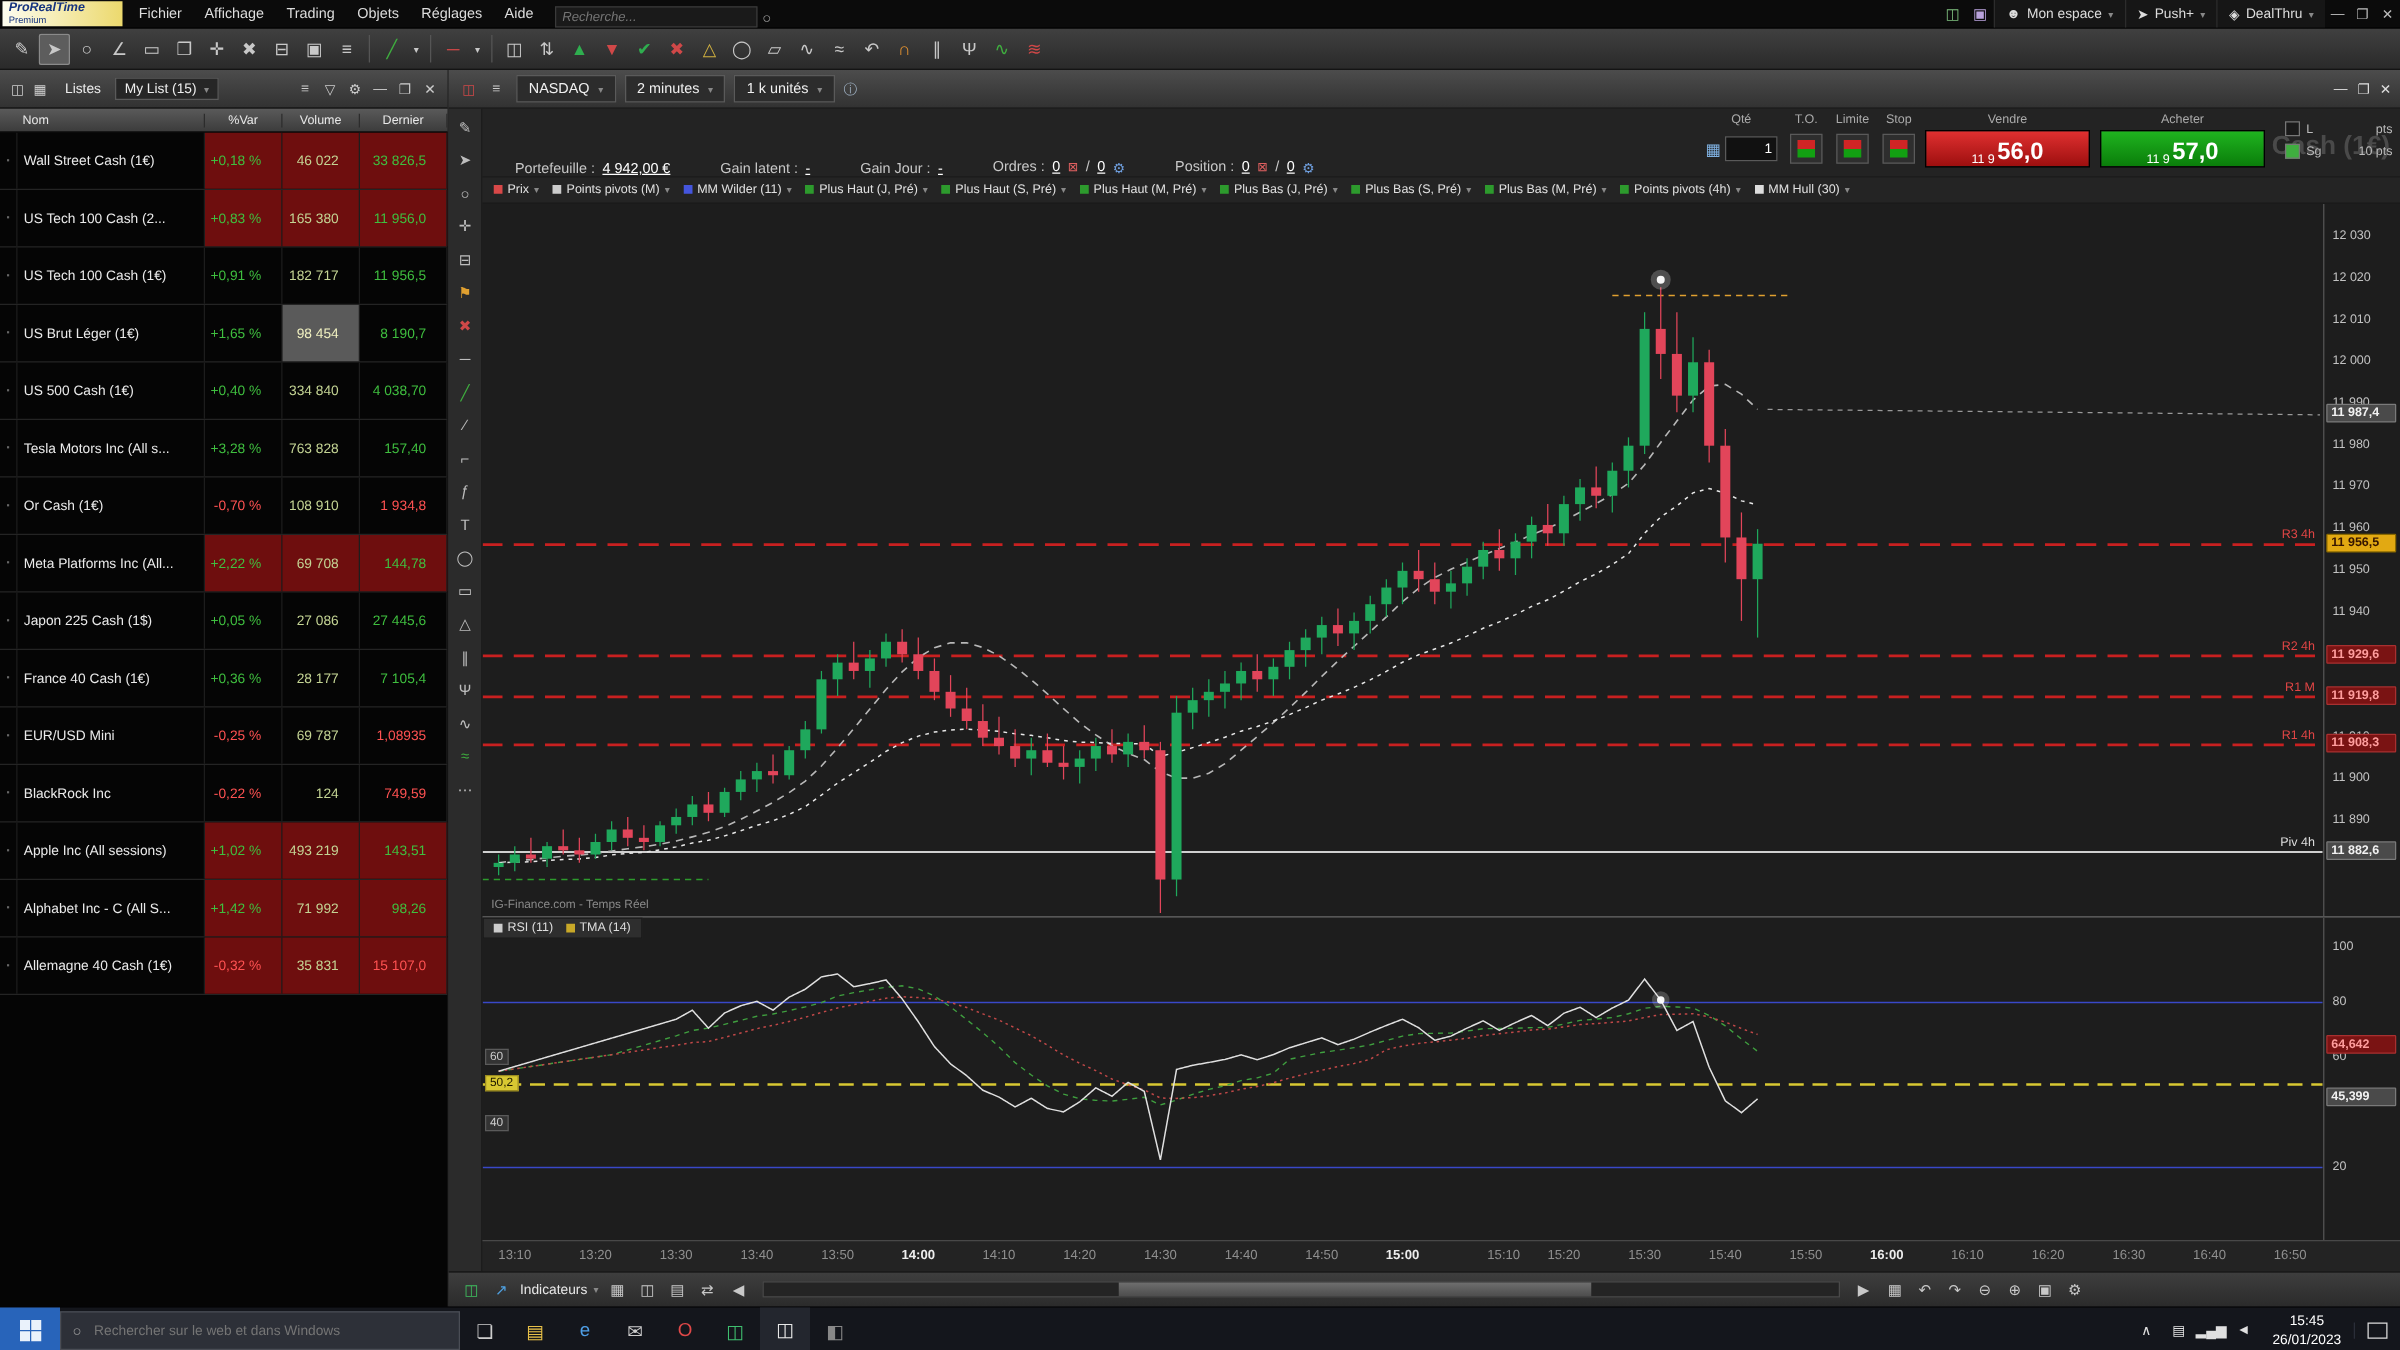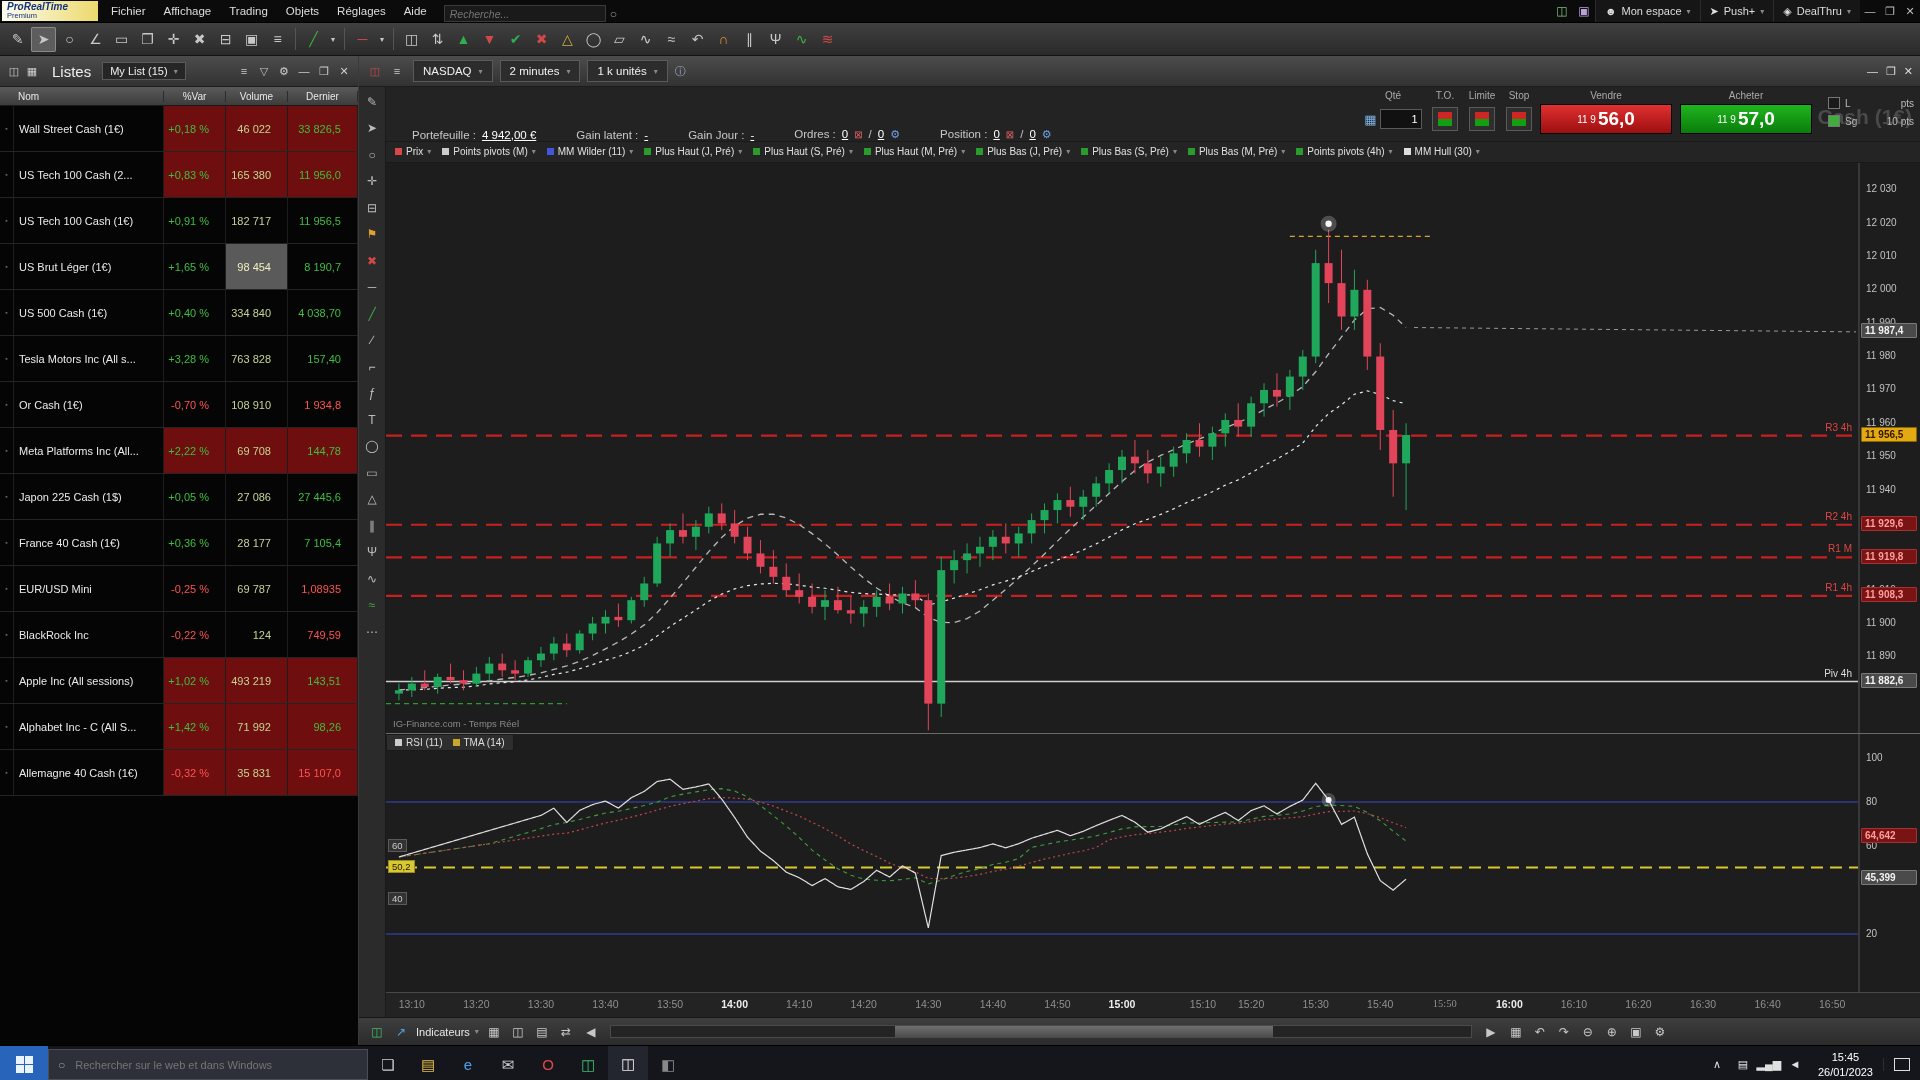--- a/index.html
+++ b/index.html
@@ -30,21 +30,21 @@
   .tb-icon.small{width:12px;font-size:8px;}
   .tb-icon.active{background:#5d5d5d;box-shadow:inset 0 0 0 1px #8a8a8a;}
   .tb-sep{width:1px;height:22px;background:#555;margin:0 4px;}
   
   .workspace{display:flex;height:989px;}
   
   .watchlist{width:358px;background:#050505;border-right:1px solid #3a3a3a;display:flex;flex-direction:column;}
   .wl-titlebar{height:30px;background:linear-gradient(#4c4c4c,#323232);display:flex;align-items:center;
                gap:4px;padding:0 5px;border-bottom:1px solid #1c1c1c;}
   .wl-mini{width:18px;height:18px;display:flex;align-items:center;justify-content:center;font-size:11px;color:#ccc;}
-  .wl-tab{font-size:15px;color:#eee;padding:2px 7px;}
+  .wl-tab{font-size:11px;color:#eee;padding:2px 7px;}
   .wl-dd{display:flex;align-items:center;gap:6px;background:#262626;border:1px solid #5a5a5a;
          padding:2px 7px;font-size:11px;color:#eee;}
   .wl-right{margin-left:auto;display:flex;gap:2px;}
   .wl-header{display:grid;grid-template-columns:14px 150px 62px 62px 70px;height:18px;
              background:linear-gradient(#5a5a5a,#3c3c3c);font-size:10px;color:#e8e8e8;
              align-items:center;border-bottom:1px solid #1a1a1a;}
   .wl-header span{border-right:1px solid #2c2c2c;text-align:center;overflow:hidden;}
   .wl-header .h-name{text-align:left;padding-left:4px;}
   .wl-rows{flex:1;overflow:hidden;background:#050505;}
   .wl-row{display:grid;grid-template-columns:14px 150px 62px 62px 70px;height:45px;
@@ -82,21 +82,21 @@
              text-align:center;height:13px;}
   .tp-controls{display:grid;grid-template-columns:70px 34px 40px 34px 140px 140px;height:32px;align-items:center;}
   .tp-qty{display:flex;align-items:center;gap:3px;justify-content:center;}
   .keypad{color:#7fb0e0;font-size:13px;}
   .tp-qty input{width:34px;height:18px;background:#111;border:1px solid #5a5a5a;color:#fff;text-align:right;
                 font-size:11px;padding:0 3px;font-family:"Liberation Sans",sans-serif;}
   .tp-mini{width:26px;height:24px;margin:0 auto;background:#2e2e2e;border:1px solid #5a5a5a;display:flex;
            align-items:center;justify-content:center;padding:0;}
   .half-rg{width:14px;height:14px;background:linear-gradient(180deg,#d02525 50%,#12a012 50%);}
   .sell-btn,.buy-btn{height:30px;width:132px;margin:0 auto;border:1px solid #000;color:#fff;display:flex;
-           align-items:center;justify-content:center;gap:2px;padding:0;font-family:"Liberation Sans",sans-serif;}
+           align-items:flex-end;justify-content:center;gap:2px;padding:0;font-family:"Liberation Sans",sans-serif;}
   .sell-btn{background:linear-gradient(#e03030,#9d0f0f);}
   .buy-btn{background:linear-gradient(#1fb41f,#0a7d0a);}
   .px-sm{font-size:10px;} .px-lg{font-size:19px;font-weight:bold;}
   .pts-col{width:92px;font-size:10px;color:#bbb;padding-top:7px;z-index:1;}
   .pts-row{display:flex;align-items:center;gap:5px;height:18px;}
   .pts-chk{width:10px;height:10px;border:1px solid #777;background:#1a1a1a;display:inline-block;}
   .pts-chk.checked{background:#3fae3f;}
   .pts-unit{margin-left:auto;padding-right:6px;}
   
   .legend-bar{height:20px;background:#242424;display:flex;align-items:center;gap:11px;padding-left:9px;
@@ -813,21 +813,21 @@
               <span class="t-tick" style="left: 413.193px;">14:10</span>
               <span class="t-tick" style="left: 477.754px;">14:20</span>
               <span class="t-tick" style="left: 542.316px;">14:30</span>
               <span class="t-tick" style="left: 606.877px;">14:40</span>
               <span class="t-tick" style="left: 671.439px;">14:50</span>
               <span class="t-tick hour" style="left: 736px;">15:00</span>
               <span class="t-tick" style="left: 817px;">15:10</span>
               <span class="t-tick" style="left: 865.123px;">15:20</span>
               <span class="t-tick" style="left: 929.684px;">15:30</span>
               <span class="t-tick" style="left: 994.246px;">15:40</span>
-              <span class="t-tick" style="left: 1058.81px; font-family: Liberation Serif, serif;">15:50</span>
+              <span class="t-tick" style="left: 1058.81px;">15:50</span>
               <span class="t-tick hour" style="left: 1123.37px;">16:00</span>
               <span class="t-tick" style="left: 1187.93px;">16:10</span>
               <span class="t-tick" style="left: 1252.49px;">16:20</span>
               <span class="t-tick" style="left: 1317.05px;">16:30</span>
               <span class="t-tick" style="left: 1381.61px;">16:40</span>
               <span class="t-tick" style="left: 1446.18px;">16:50</span>
             </div>
         </div>
       </div>
 

